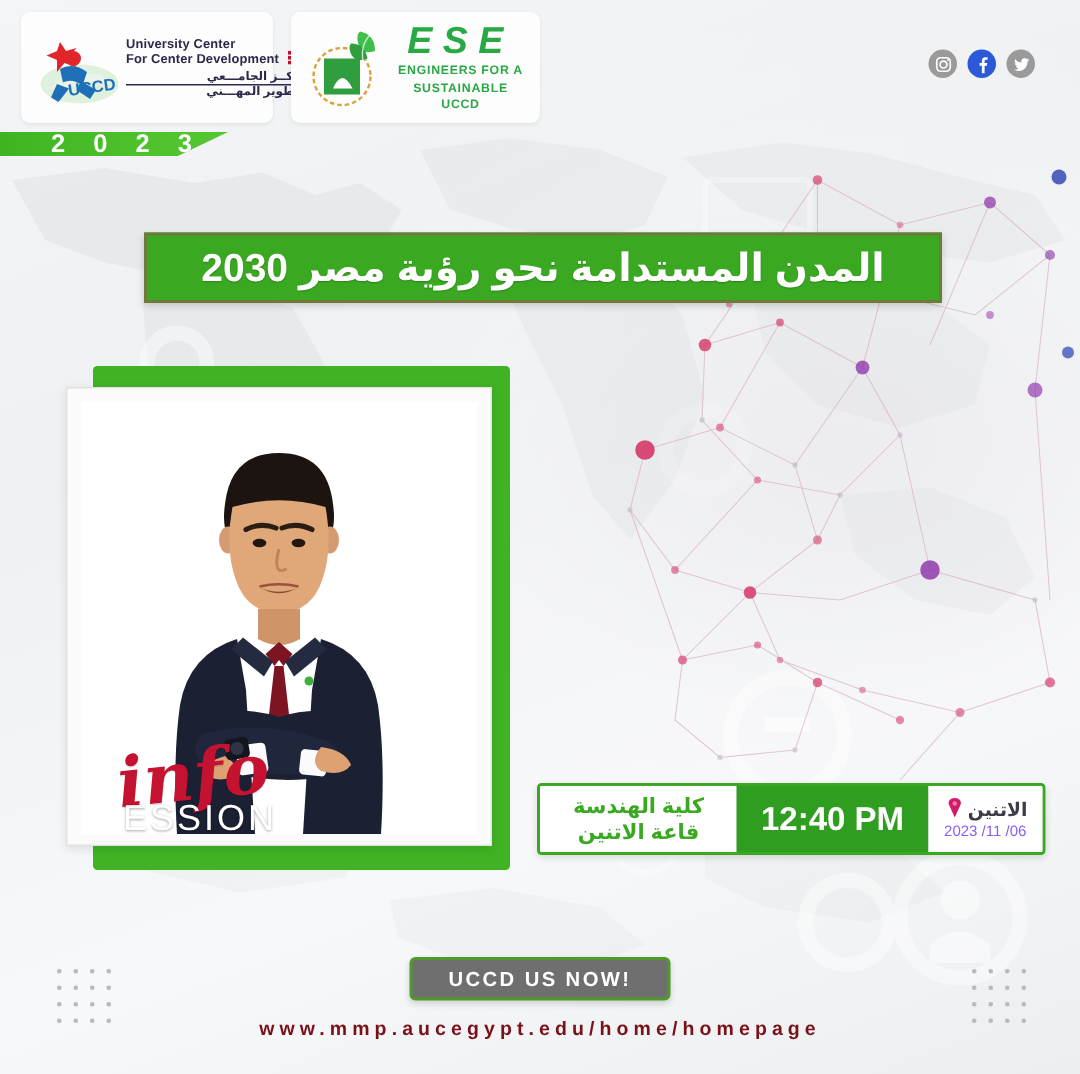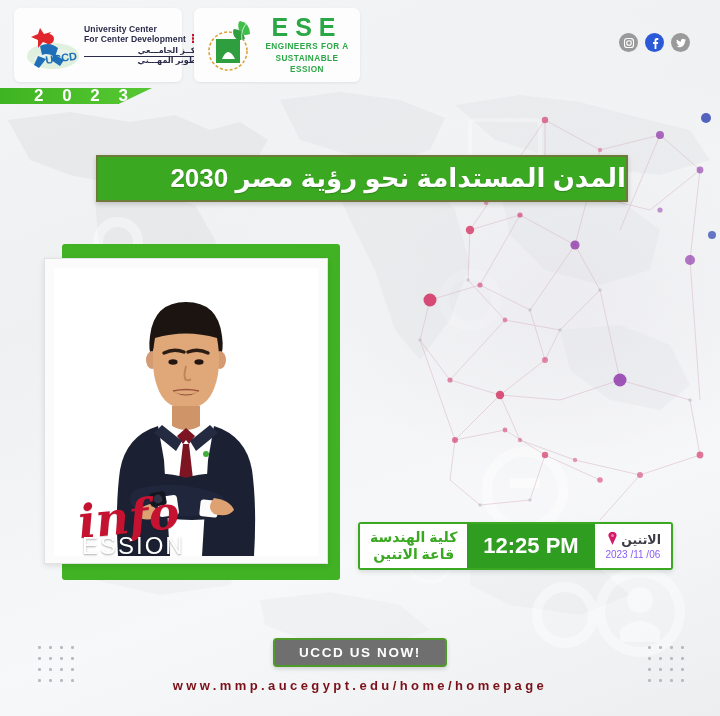--- a/index.html
+++ b/index.html
@@ -48,21 +48,21 @@
   .uccd-ar {
     font-size: 8px; color: #2a2a4a; direction: rtl; white-space: nowrap;
     letter-spacing: .6px; font-weight:700;
   }
   .uccd-ar-line { border-bottom: 1px solid #2a2a4a; padding-bottom:1px; margin-top:2px; }
 
   .ese-mark { width: 56px; height: 56px; flex: 0 0 56px; }
   .ese-text { margin-left: 4px; }
   .ese-big {
     font-size: 25px; font-weight: 800; color: #2aa845; letter-spacing: 7px;
-    line-height: 1; text-align: center;
+    line-height: 1; text-align: center; font-style: italic;
   }
   .ese-sub {
     font-size: 8.2px; font-weight: 700; color: #2aa845; letter-spacing: .5px;
     line-height: 1.25; text-align: center; margin-top: 2px;
   }
 
   
   .socials { position: absolute; top: 33px; right: 30px; display: flex; gap: 7px; }
   .soc { width: 19px; height: 19px; border-radius: 50%; display:flex; align-items:center; justify-content:center; }
   .soc-ig { background:#9a9a9a; }
@@ -79,21 +79,21 @@
   .year-ribbon span {
     color:#fff; font-size:17px; font-weight:800; letter-spacing: 7px;
   }
 
   
   .title-banner {
     position: absolute; left: 96px; top: 155px; width: 532px; height: 47px;
     background: #3aa821;
     border: 2px solid #6f7a3a;
     box-shadow: 0 2px 5px rgba(0,0,0,.18);
-    display: flex; align-items: center; justify-content: flex-end;
+    display: flex; align-items: center; justify-content: center;
   }
   .title-banner span {
     color: #ffffff; font-size: 26px; font-weight: 800; direction: rtl;
     white-space: nowrap; letter-spacing: 0px;
     text-shadow: 0 1px 1px rgba(0,0,0,.22);
   }
 
   
   .photo-wrap { position:absolute; left:40px; top:240px; width:300px; height:340px; }
   .frame-green {
@@ -146,21 +146,21 @@
   .info-strip {
     position:absolute; left:358px; top:522px; height:48px;
     display:flex; align-items:stretch;
     border: 2px solid #3aa821;
     border-radius: 3px;
     box-shadow: 0 2px 5px rgba(0,0,0,.12);
     overflow:hidden;
   }
   .cell { display:flex; flex-direction:column; align-items:center; justify-content:center; }
   .cell-place {
-    background:#ffffff; padding: 0 10px; direction:rtl; line-height:1.25;
+    background:#ffffff; padding: 0 22px; direction:rtl; line-height:1.25;
   }
   .cell-place div { font-size:14px; font-weight:800; color:#3aa821; white-space:nowrap; }
   .cell-time {
     background:#2f9e20; padding: 0 16px;
   }
   .cell-time span {
     font-size:22px; font-weight:800; color:#ffffff; white-space:nowrap;
   }
   .cell-date {
     background:#ffffff; padding: 0 10px; direction:rtl; line-height:1.2; position:relative;
@@ -328,21 +328,21 @@
           <path d="M20 42 q6 -14 13 0 z" fill="#ffffff"></path>
           <path d="M24 34 q2 -6 5 0 z" fill="#2f9e3f"></path>
           <path d="M38 4 q10 2 10 13 q-9 3 -11 -4 q-2 -7 1 -9 z" fill="#3fbf4a"></path>
           <path d="M32 12 q9 0 11 10 q-8 3 -11 -3 q-2 -5 0 -7 z" fill="#2f9e3f"></path>
           <path d="M40 24 q-2 -12 6 -19" stroke="#ffffff" stroke-width="1" fill="none" opacity=".7"></path>
         </svg>
       </div>
       <div class="ese-text">
         <div class="ese-big">ESE</div>
         <div class="ese-sub">ENGINEERS FOR A</div>
-        <div class="ese-sub">SUSTAINABLE ESSION</div>
+        <div class="ese-sub">SUSTAINABLE UCCD</div>
       </div>
     </div>
   </div>
 
   <div class="socials">
     <div class="soc soc-ig">
       <svg width="12" height="12" viewBox="0 0 12 12" fill="none" stroke="#fff" stroke-width="1.1">
         <rect x="1.5" y="1.5" width="9" height="9" rx="2.6"></rect>
           <circle cx="6" cy="6" r="2.3"></circle>
         <circle cx="9" cy="3" r=".6" fill="#fff" stroke="none"></circle>
@@ -424,21 +424,21 @@
     <div class="session-word">ESSION</div>
   </div>
 
 
   <div class="info-strip">
     <div class="cell cell-place">
       <div>كلية الهندسة</div>
       <div>قاعة الاتنين</div>
     </div>
     <div class="cell cell-time">
-      <span>12:25 PM</span>
+      <span>12:40 PM</span>
     </div>
     <div class="cell cell-date">
       <div class="day">
         <span>الاتنين</span>
         <span class="pin">
           <svg width="11" height="13" viewBox="0 0 11 13">
             <path d="M5.5 0 C2.5 0 .8 2 1.6 4.3 L5.5 13 l3.9 -8.7 C10.2 2 8.5 0 5.5 0 z" fill="#d6186b"></path>
             <circle cx="5.5" cy="3.6" r="1.5" fill="#fff" opacity=".45"></circle>
           </svg>
         </span>

